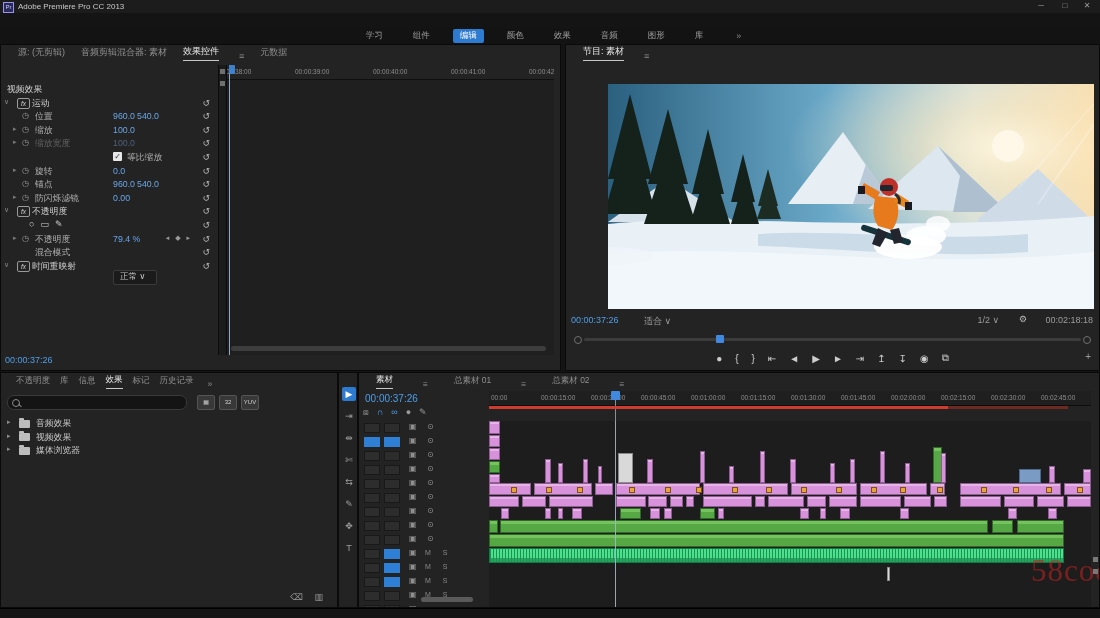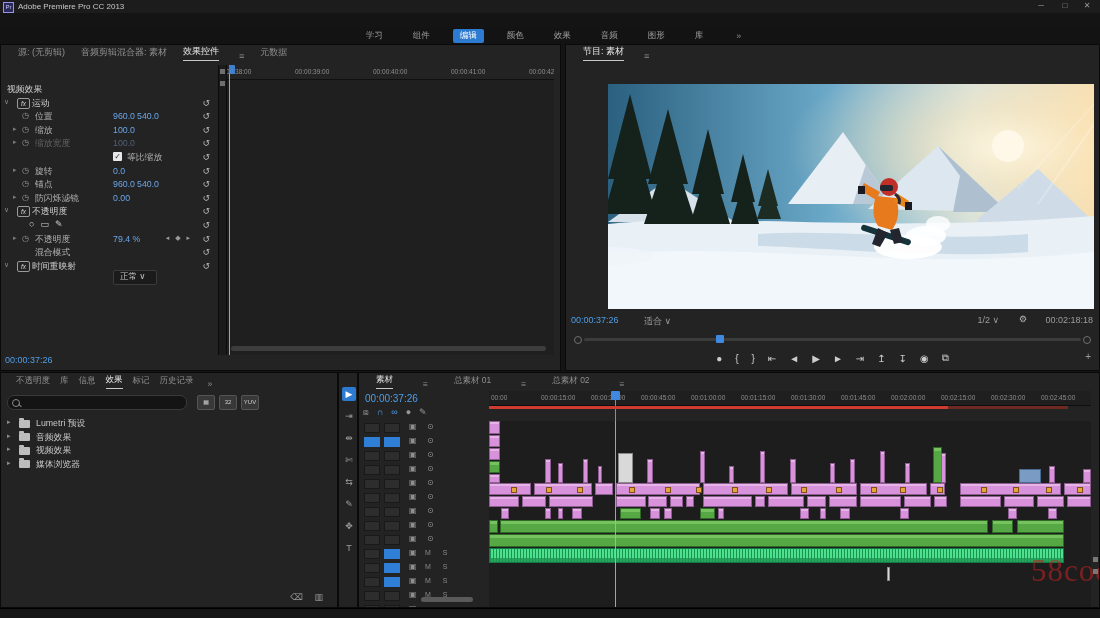--- a/index.html
+++ b/index.html
@@ -388,25 +388,20 @@
         <span class="tab act">效果</span>
         <span class="tab">标记</span>
         <span class="tab">历史记录</span>
         <span class="pmenu">»</span>
       </div>
     <div id="proj-search" class="abs">
       <span class="mag"></span>
     </div>
     <div id="proj-badges"></div>
     <div id="bins" class="abs">
-        <div class="bin">
-          <span class="tw2">▸</span>
-          <span class="fold"></span>
-          <span class="lb2">Lumetri 预设</span>
-        </div>
         <div class="bin">
           <span class="tw2">▸</span>
           <span class="fold"></span>
           <span class="lb2">音频效果</span>
         </div>
         <div class="bin">
           <span class="tw2">▸</span>
           <span class="fold"></span>
           <span class="lb2">视频效果</span>
         </div>

